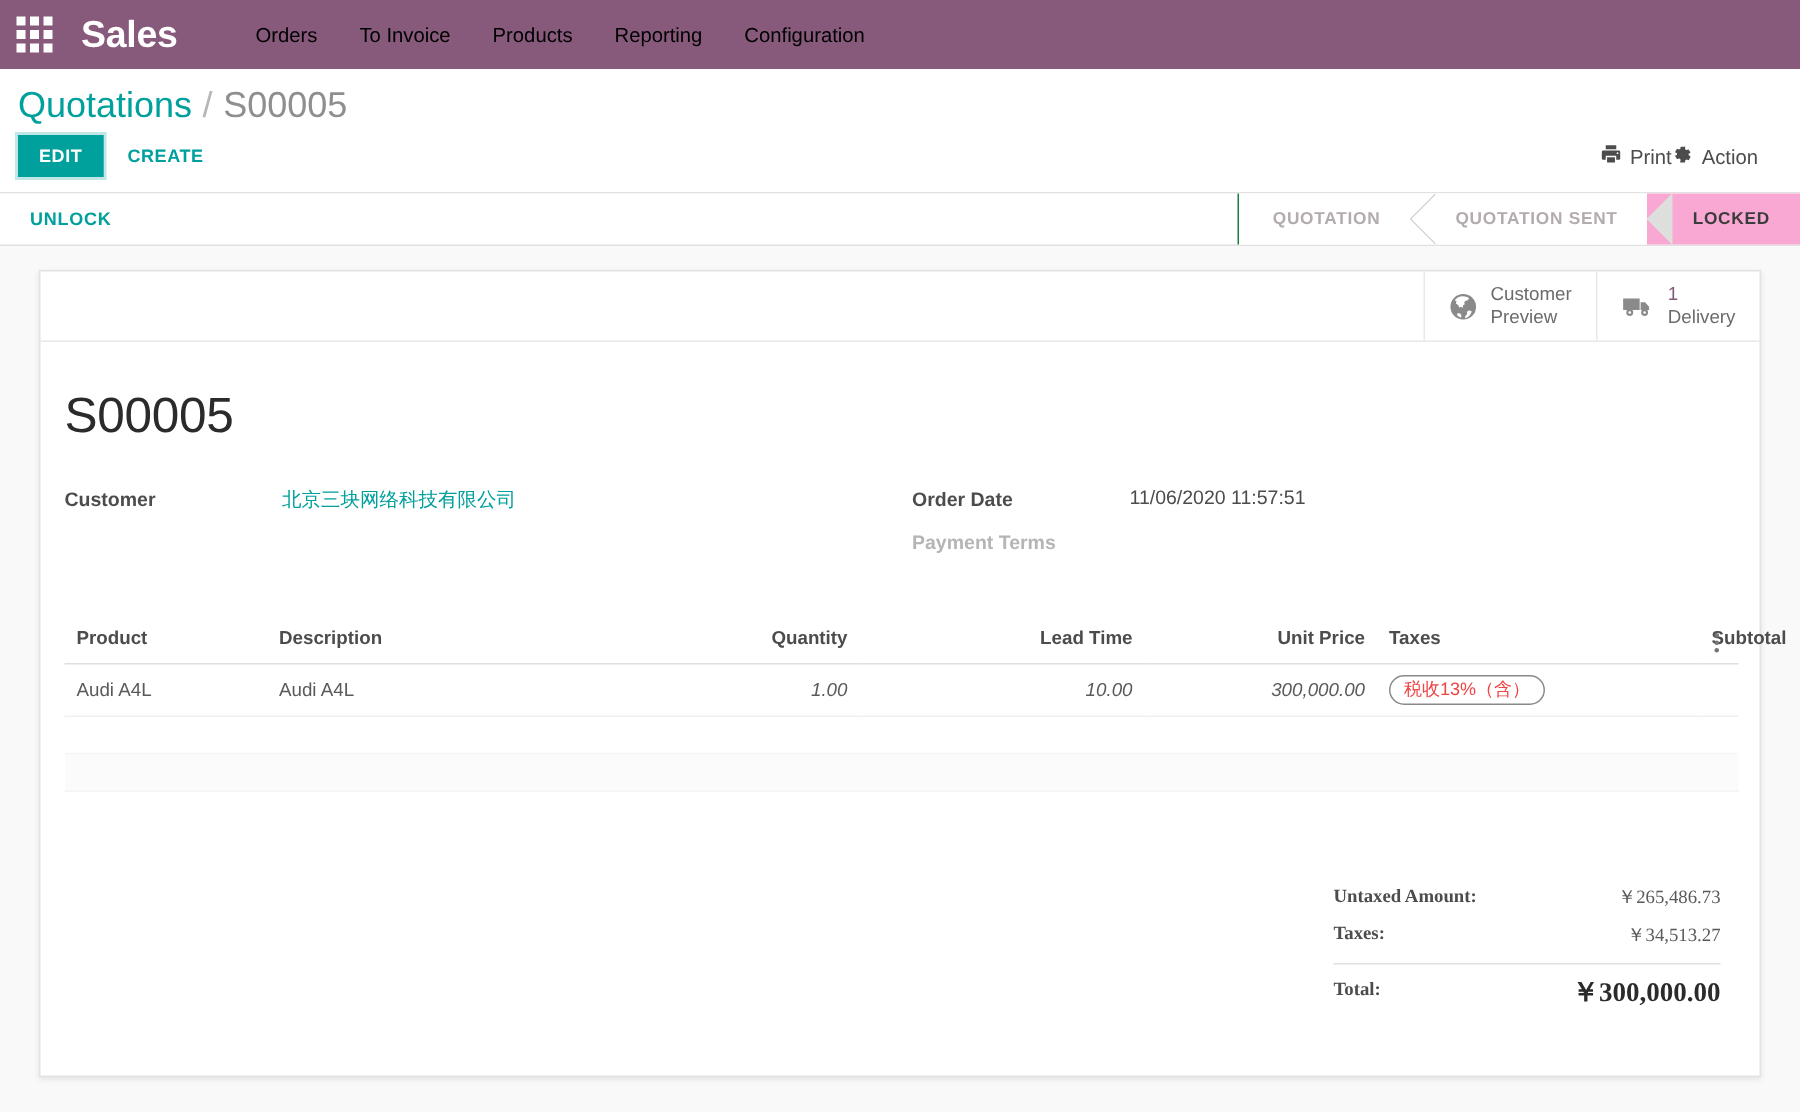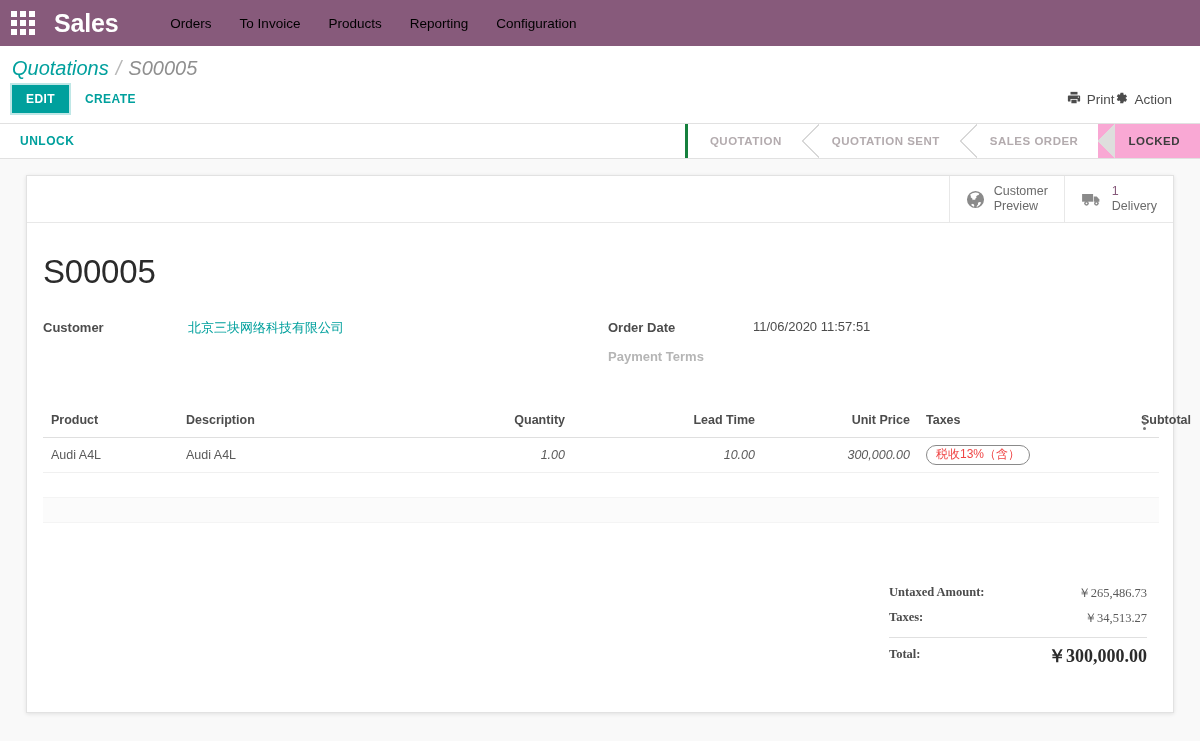--- a/index.html
+++ b/index.html
@@ -52,24 +52,23 @@
   }
 
   
   .control-panel {
     background: #ffffff;
     border-bottom: 1px solid #e1e1e1;
     padding: 0 12px;
   }
   .breadcrumb-row {
     padding: 11px 0 5px 0;
-    font-size: 20px;
+    font-size: 24px;
     display: flex;
     align-items: center;
-    font-style: italic;
   }
   .bc-link { color: #00a09d; cursor: pointer; }
   .bc-sep { color: #b7b7b7; margin: 0 7px; }
   .bc-active { color: #8f8f8f; }
 
   .buttons-row {
     display: flex;
     align-items: center;
     justify-content: space-between;
     padding-bottom: 10px;
@@ -141,21 +140,21 @@
     content: "";
     position: absolute;
     left: 0; top: 50%;
     margin-top: -17px;
     width: 17px; height: 34px;
     background:
       linear-gradient(to bottom right, transparent 49.6%, #d8d8d8 49.6%, #d8d8d8 53%, transparent 53%) top/100% 50% no-repeat,
       linear-gradient(to top right, transparent 49.6%, #d8d8d8 49.6%, #d8d8d8 53%, transparent 53%) bottom/100% 50% no-repeat;
   }
   .stage.first::before { display: none; }
-  .stage.first { padding-left: 22px; border-left: 3px solid #15803d; }
+  .stage.first { padding-left: 22px; border-left: 1px solid #15803d; }
   .stage.active {
     background: #f9a8d4;
     color: #3c3c3c;
   }
   .stage.active::before {
     background:
       linear-gradient(to bottom right, transparent 49.6%, #dededd 50%) top/100% 50% no-repeat,
       linear-gradient(to top right, transparent 49.6%, #dededd 50%) bottom/100% 50% no-repeat;
   }
 
@@ -361,21 +360,20 @@
   </div>
 </div>
 
 <div class="statusbar">
   <div class="statusbar-left">
     <button class="sb-btn">UNLOCK</button>
   </div>
   <div class="statusbar-right">
     <div class="stage first">QUOTATION</div>
     <div class="stage">QUOTATION SENT</div>
-    <div class="stage">SALES ORDER</div>
     <div class="stage active">LOCKED</div>
   </div>
 </div>
 
 <div class="sheet-wrap">
   <div class="sheet">
 
     <div class="button-box">
       <div class="smart-btn">
         <span class="sb-icon">

